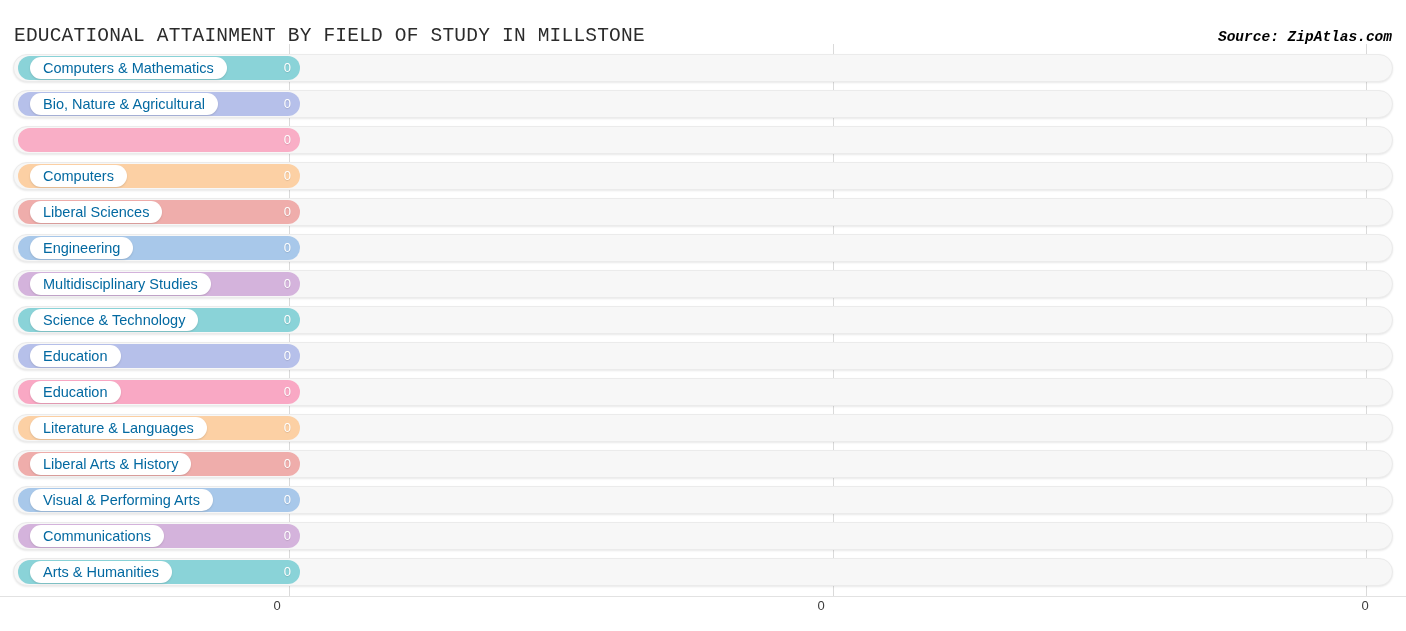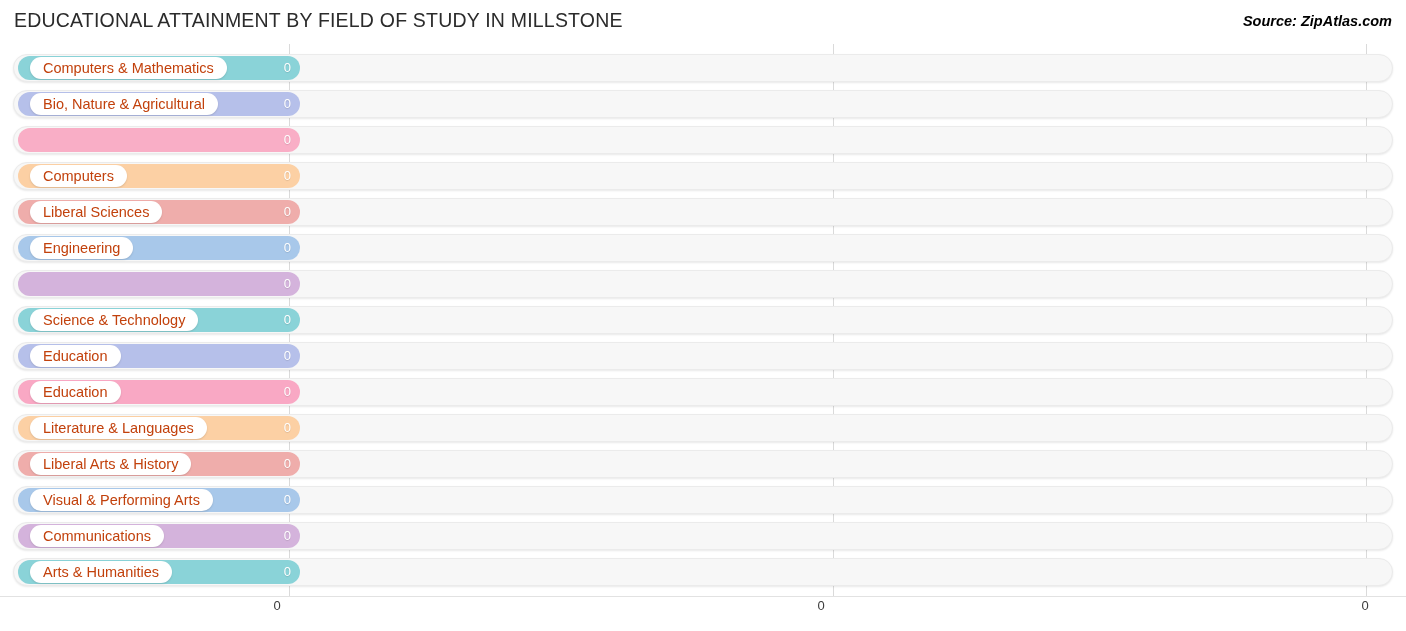--- a/index.html
+++ b/index.html
@@ -11,23 +11,24 @@
     width: 1406px;
     height: 631px;
     font-family: "Liberation Sans", sans-serif;
     overflow: hidden;
     position: relative;
   }
 
   
   #header {
     position: absolute;
-    left: 0; top: 0;
+    left: 0; top: 16px;
     width: 1406px;
     height: 44px;
+    font-family: Liberation Mono, monospace;
   }
   #chart-title {
     position: absolute;
     left: 14px;
     top: 9px;
     font-size: 19.5px;
     letter-spacing: 0.2px;
     color: #2b2b2b;
     font-weight: 400;
     white-space: nowrap;
@@ -105,21 +106,21 @@
   }
   .label-pill {
     position: absolute;
     left: 17px;
     top: 3px;
     height: 22px;
     line-height: 22px;
     padding: 0 13px 0 13px;
     border-radius: 11px;
     background: #ffffff;
-    color: #c2410c;
+    color: #0369a1;
     font-size: 14.5px;
     white-space: nowrap;
     box-shadow: 0 1px 2px rgba(0,0,0,0.13);
     box-sizing: border-box;
   }
 
   
   #axis {
     position: absolute;
     left: 0;
@@ -198,20 +199,21 @@
         <div class="bar" style="width: 282px; background: rgb(168, 200, 234);">
           <span class="bar-value">0</span>
         </div>
         <div class="label-pill">Engineering</div>
       </div>
       <div class="row" style="top: 226px;">
         <div class="track"></div>
         <div class="bar" style="width: 282px; background: rgb(212, 179, 220);">
           <span class="bar-value">0</span>
         </div>
+        <div class="label-pill">Multidisciplinary Studies</div>
       </div>
       <div class="row" style="top: 262px;">
         <div class="track"></div>
         <div class="bar" style="width: 282px; background: rgb(138, 211, 216);">
           <span class="bar-value">0</span>
         </div>
         <div class="label-pill">Science &amp; Technology</div>
       </div>
       <div class="row" style="top: 298px;">
         <div class="track"></div>

